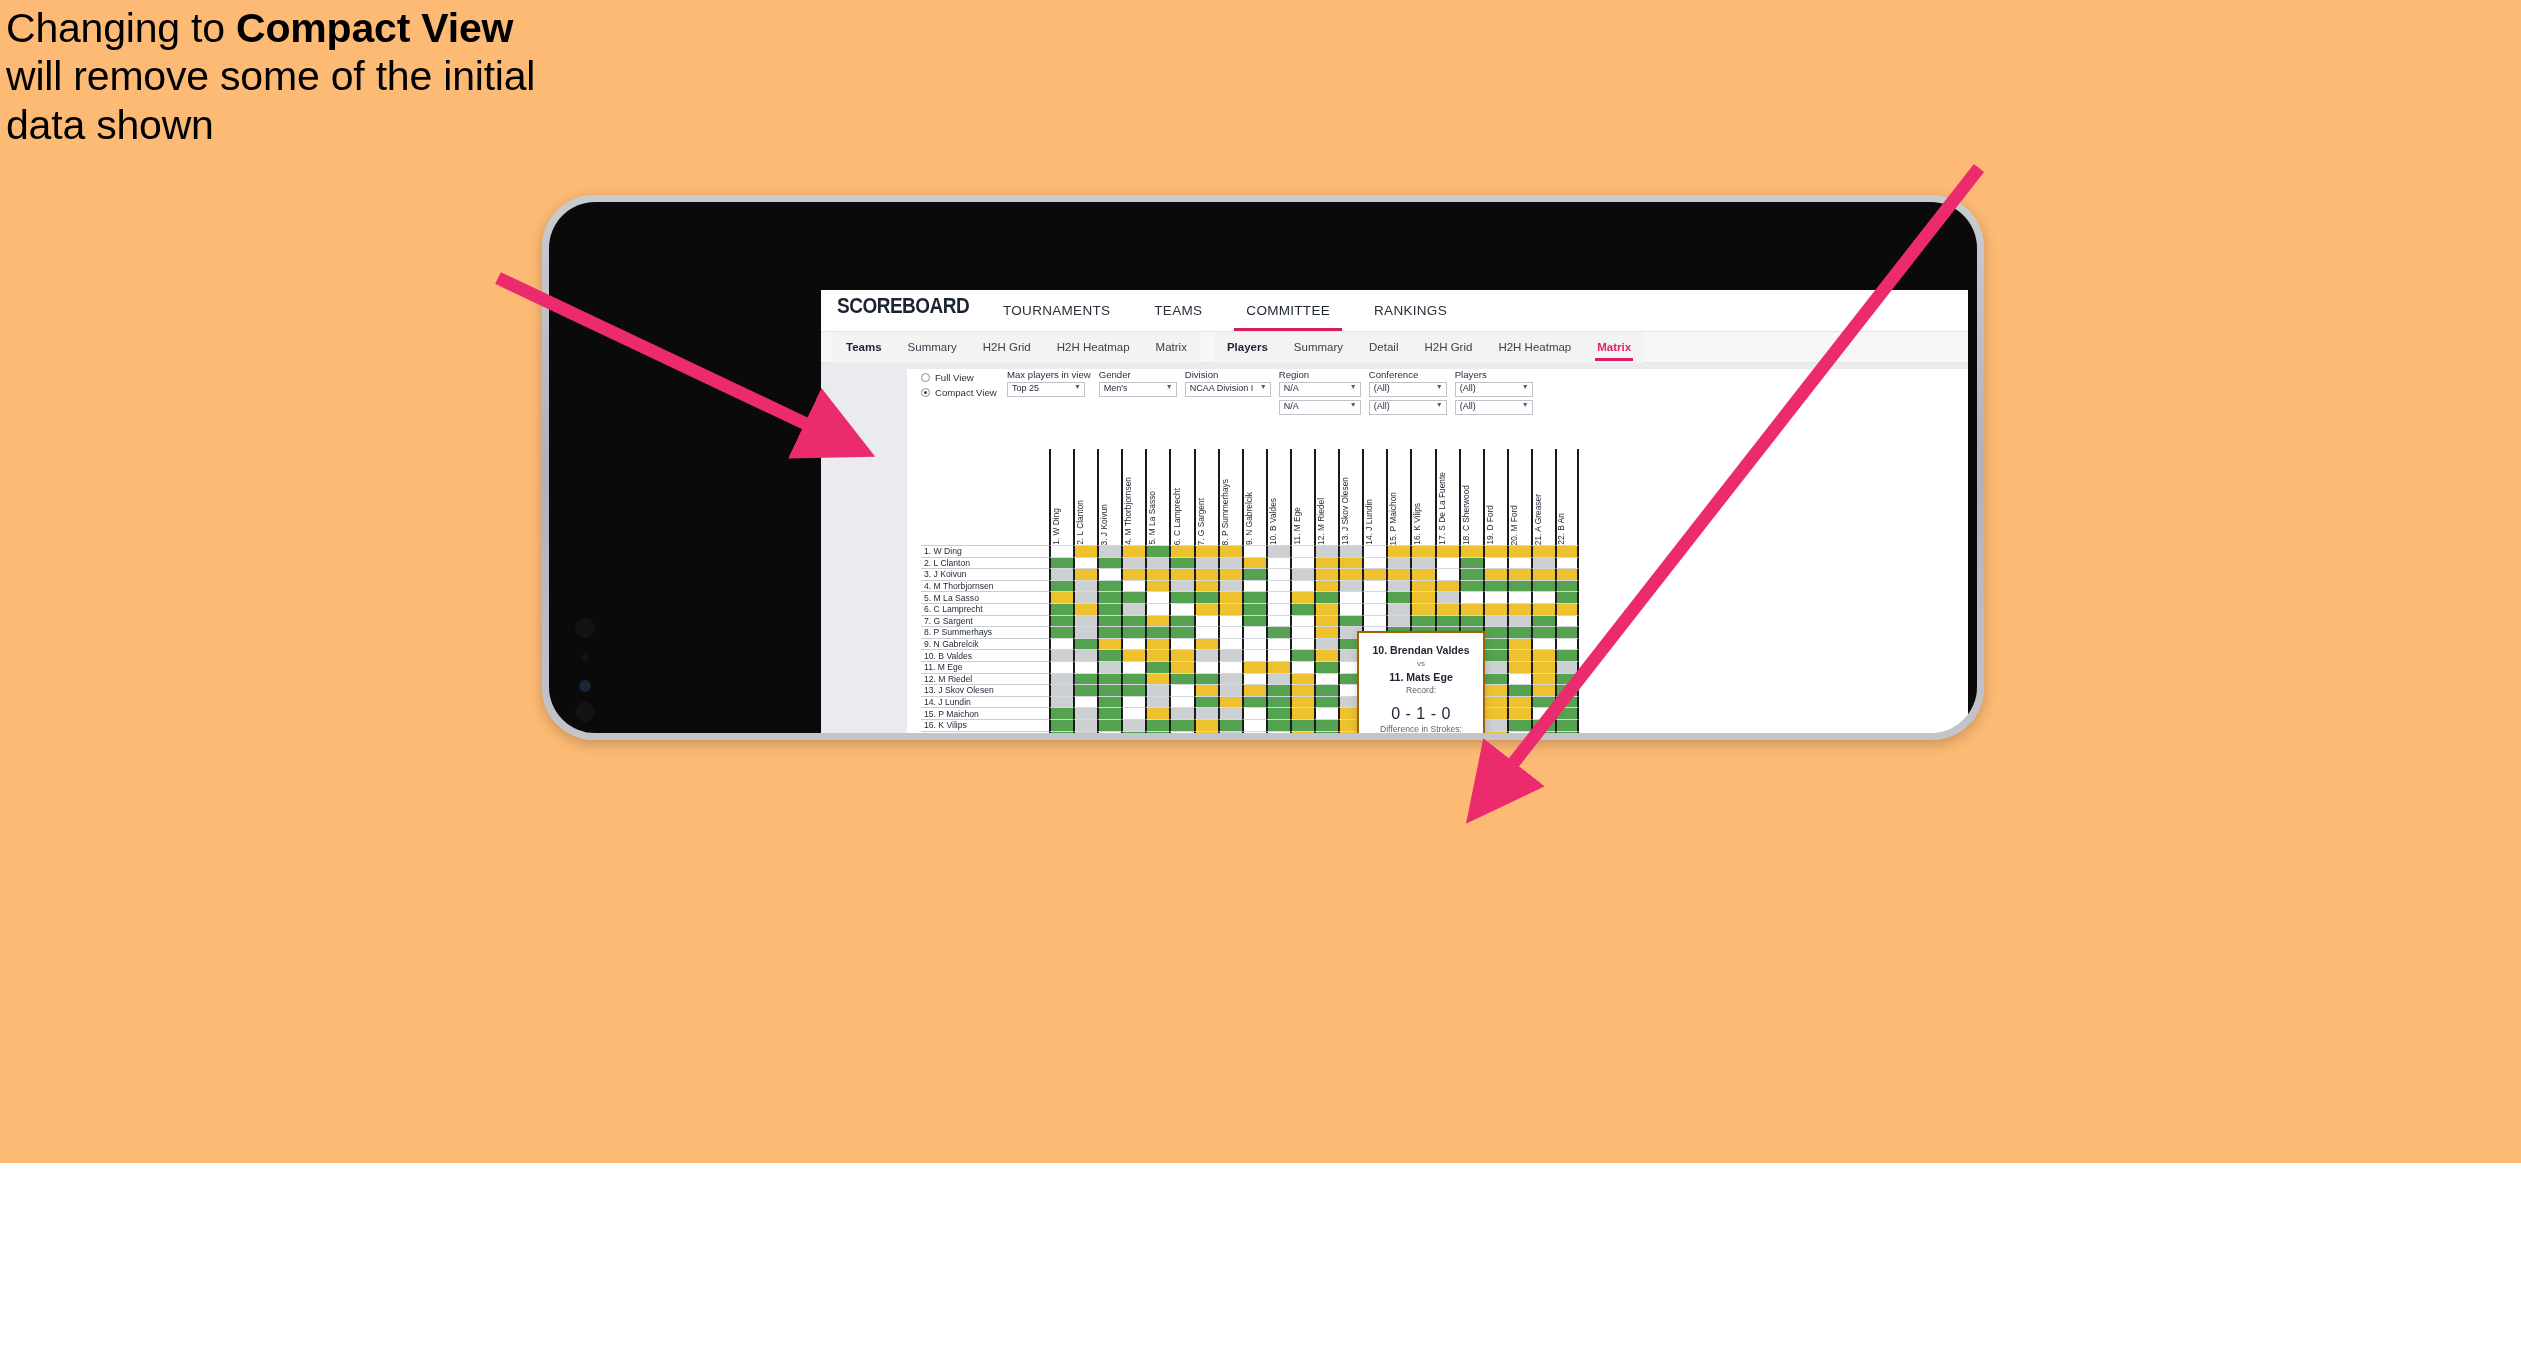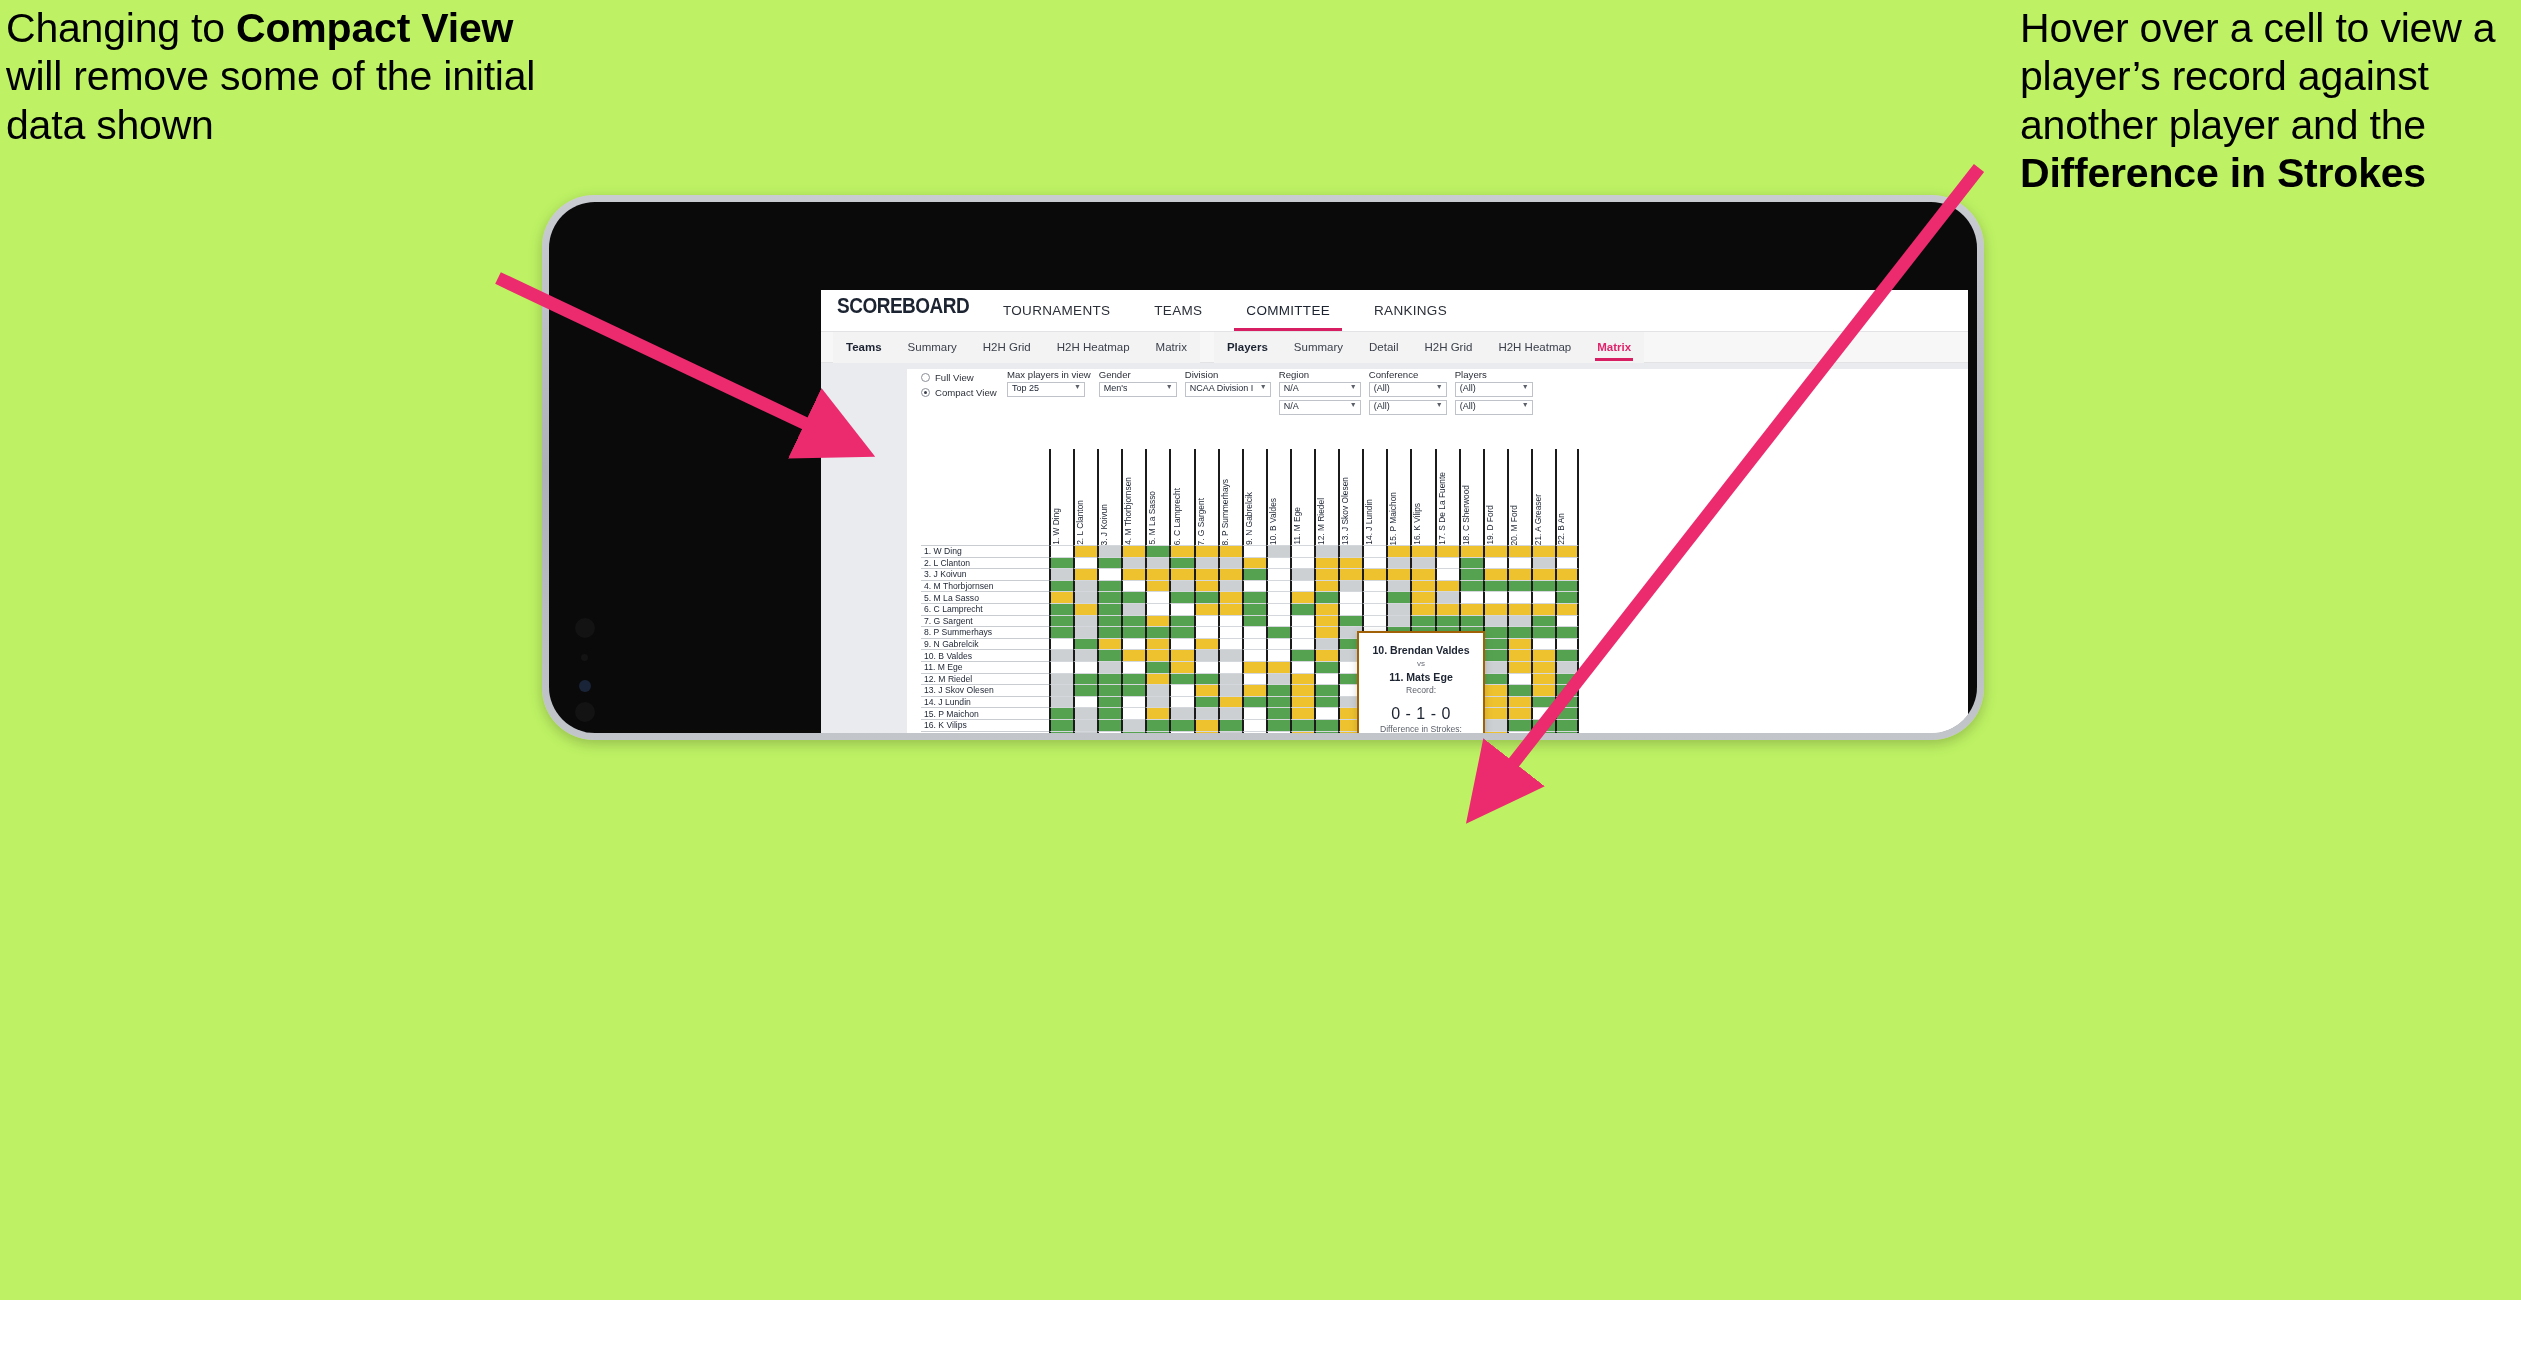--- a/index.html
+++ b/index.html
@@ -2,21 +2,21 @@
 <html><head>
 <meta charset="utf-8">
 <style>
   * { box-sizing: border-box; margin: 0; padding: 0; }
   html, body {
     width: 2521px; height: 1356px;
     background: #ffffff;
     font-family: "Liberation Sans", sans-serif;
     overflow: hidden;
   }
-  #stage { position: relative; width: 2521px; height: 1300px; background:#bef264; }
+  #stage { position: relative; width: 2521px; height: 1163px; background:#fdba74; }
 
   
   .callout {
     position: absolute;
     font-size: 41px;
     line-height: 1.18;
     color: #000;
     letter-spacing: -0.2px;
   }
   .callout b { font-weight: 700; }
@@ -193,23 +193,20 @@
 </style>
 </head>
 <body>
 
 <div id="stage">
 
   <div class="callout" id="callout-left">
     <span>Changing to </span><b>Compact View</b><span> will remove some of the initial data shown</span>
   </div>
 
-  <div class="callout" id="callout-right">
-    <span>Hover over a cell to view a player’s record against another player and the </span><b>Difference in Strokes</b>
-  </div>
 
   <div id="tablet">
     <div id="tablet-inner">
       <div class="cam-dot" id="cam1"></div>
       <div class="cam-dot" id="cam2"></div>
       <div class="cam-dot" id="cam3"></div>
       <div class="cam-dot" id="cam4"></div>
       <div class="cam-dot" id="cam5"></div>
 
       <div id="app">

